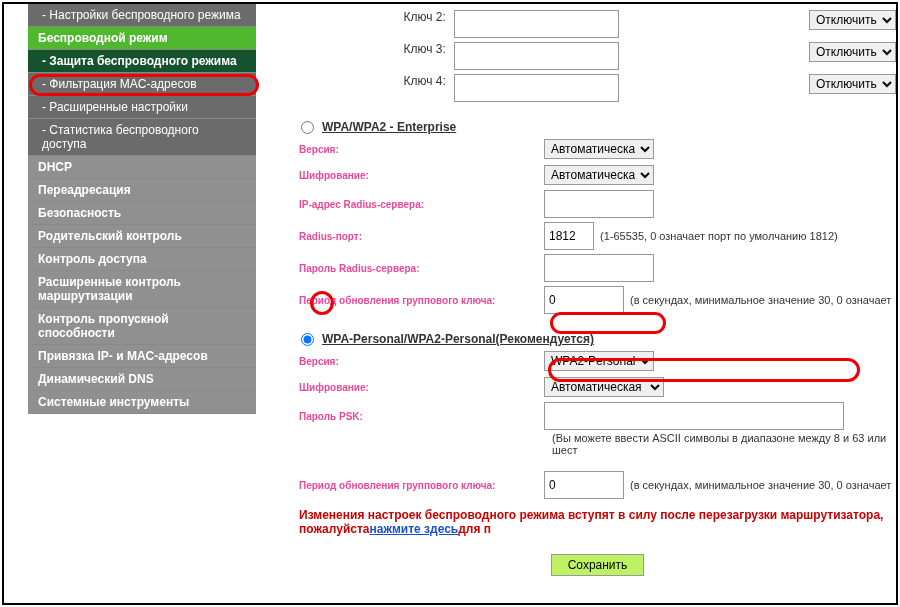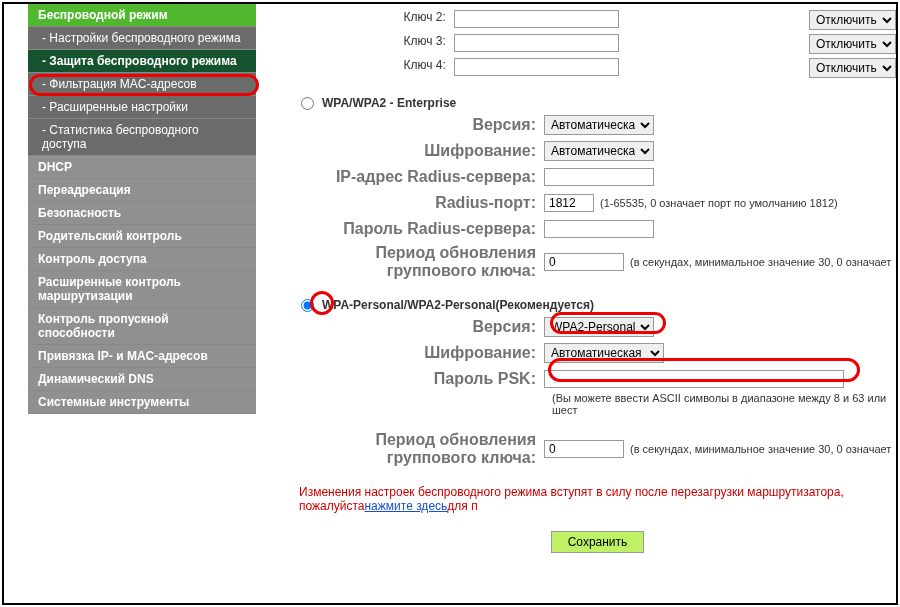--- a/index.html
+++ b/index.html
@@ -6,48 +6,48 @@
 body { font-family: Arial, sans-serif; font-size: 12px; background: #fff; width: 900px; height: 607px; overflow: hidden; position: relative; }
 .frame { border: 2px solid #000; width: 896px; height: 603px; margin: 2px; position: relative; overflow: hidden; background: #fff; }
 .sidebar { position: absolute; left: 24px; top: 0; width: 228px; background: #fff; }
 .menu-item { padding: 4px 10px; color: #fff; font-size: 12px; border-bottom: 1px solid #888; cursor: pointer; }
 .menu-active { background: #4fb82e; font-weight: bold; }
 .menu-sub { background: #6b6b6b; padding-left: 14px; }
 .menu-selected { background: #14532d; font-weight: bold; }
 .menu-top { background: #909090; font-weight: bold; }
 .content { position: absolute; left: 265px; top: 0; right: 0; bottom: 0; overflow: hidden; padding: 6px 0 0 30px; color: #333; }
 .row { display: flex; align-items: center; margin-bottom: 4px; min-height: 22px; }
-.lab { width: 245px; text-align: right; padding-right: 8px; font-size: 16px; color: #737373; }
+.lab { width: 245px; text-align: left; padding-right: 8px; font-size: 10px; color: #ec4899; }
 .lab-b { font-weight: bold; }
 .val { display: flex; align-items: center; gap: 6px; }
-input[type=text] { border: 1px solid #999; padding: 5px 4px; font-size: 12px; height: 18px; }
+input[type=text] { border: 1px solid #999; padding: 13px 4px; font-size: 12px; height: 18px; }
 select { border: 1px solid #999; padding: 1px 2px; font-size: 12px; height: 20px; background: #efefef; }
 .radio-row { display: flex; align-items: center; gap: 8px; margin: 6px 0 4px 0; }
 .radio-row input[type=radio] { margin-left: 2px; }
-.sec-title { font-weight: bold; color: #333; }
+.sec-title { font-weight: bold; color: #333; text-decoration: underline; }
 .hint { color: #333; font-size: 11px; }
-.note-red { color: #c00; font-size: 12px; margin: 18px 0 10px 0; }
+.note-red { color: #c00; font-size: 12px; margin: 9px 0 10px 0; font-weight: bold; }
 .note-red a { color: #1a4fcf; text-decoration: underline; }
 .save-row { text-align: center; margin-top: 18px; }
 .save-btn { padding: 3px 16px; font-size: 12px; background: #bef264; border: 1px solid #999; cursor: pointer; }
 .key-row { display: flex; align-items: flex-start; margin-bottom: 4px; }
 .key-lab { width: 215px; text-align: right; padding-right: 8px; }
 .key-input { width: 180px; margin-right: 20px; }
 .key-sel { width: 90px; }
 .circ { position: absolute; border: 3px solid #e00; border-radius: 14px; pointer-events: none; }
 .psk-hint { margin-left: 253px; font-size: 11px; color: #333; margin-top: -2px; margin-bottom: 15px; }
 .sep { height: 8px; }
 </style>
 </head>
 <body>
 <div class="frame">
 
 <div class="sidebar" id="sidebar">
+      <div class="menu-item menu-sub">- Настройки беспроводного режима</div>
       <div class="menu-item menu-active">Беспроводной режим</div>
-      <div class="menu-item menu-sub">- Настройки беспроводного режима</div>
       <div class="menu-item menu-sub menu-selected">- Защита беспроводного режима</div>
       <div class="menu-item menu-sub">- Фильтрация MAC-адресов</div>
       <div class="menu-item menu-sub">- Расширенные настройки</div>
       <div class="menu-item menu-sub">- Статистика беспроводного доступа</div>
       <div class="menu-item menu-top">DHCP</div>
       <div class="menu-item menu-top">Переадресация</div>
       <div class="menu-item menu-top">Безопасность</div>
       <div class="menu-item menu-top">Родительский контроль</div>
       <div class="menu-item menu-top">Контроль доступа</div>
       <div class="menu-item menu-top">Расширенные контроль маршрутизации</div>

